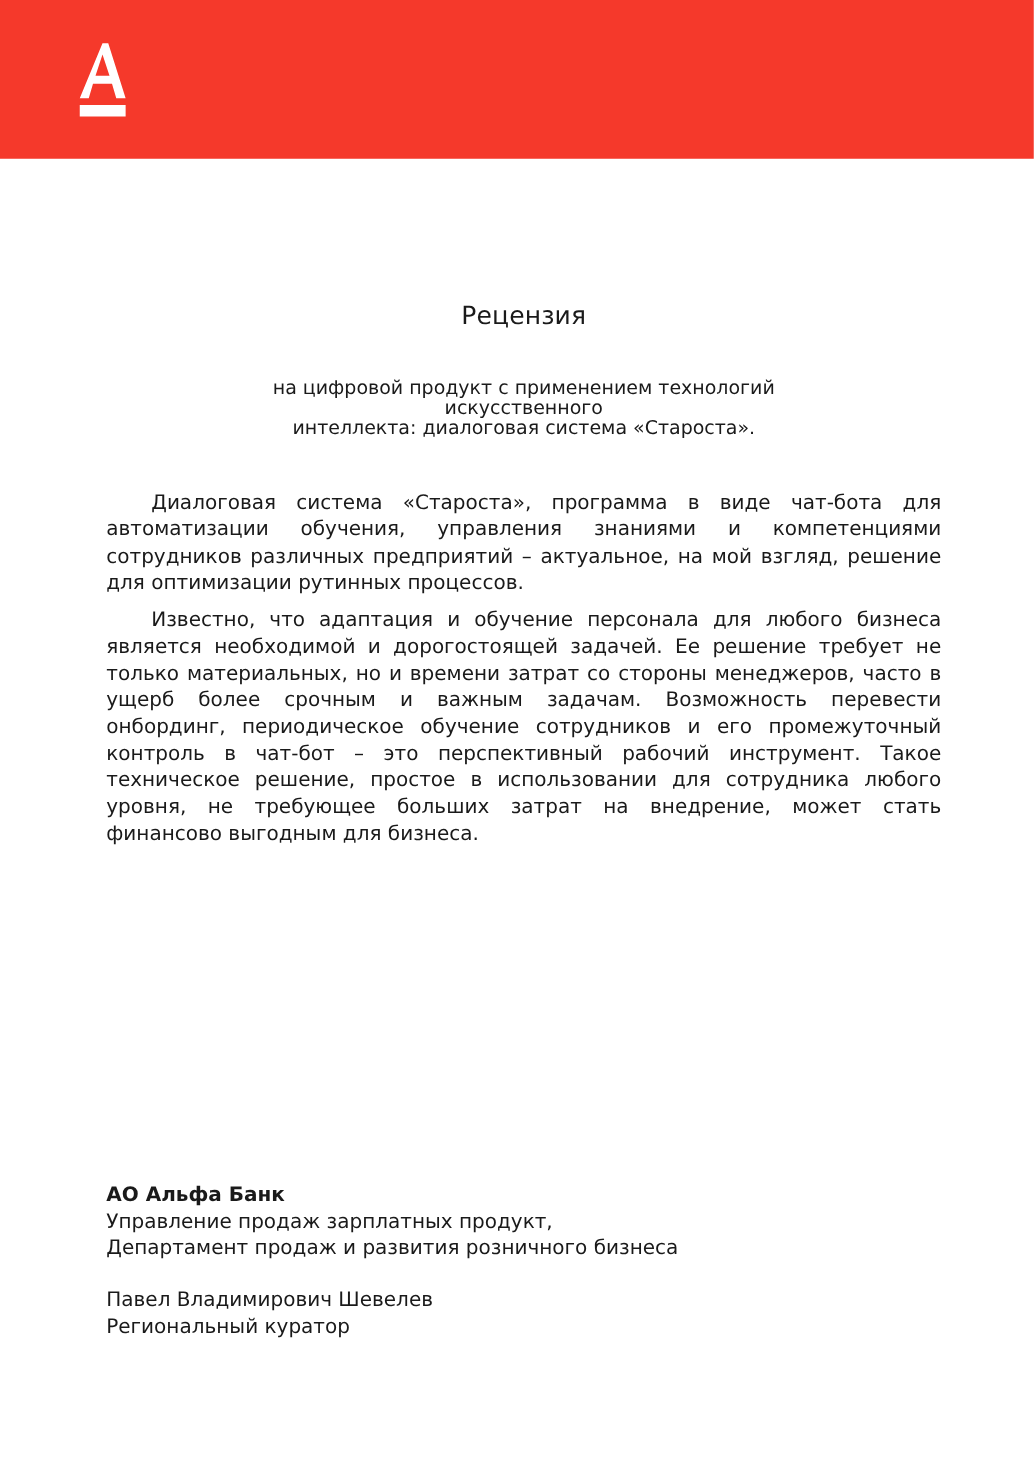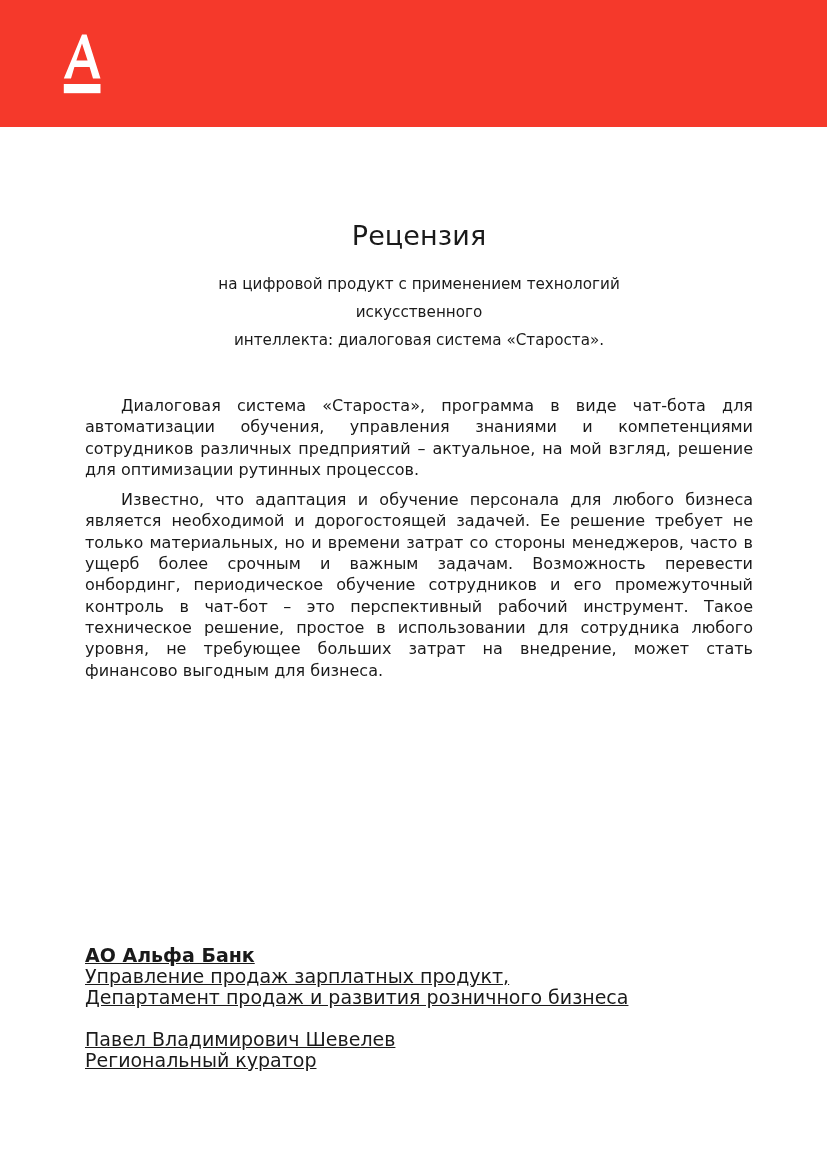--- a/index.html
+++ b/index.html
@@ -40,34 +40,34 @@
   .page {
     position: absolute;
     left: 85px;
     top: 127px;
     width: 668px;
     height: 1042px;
   }
 
   .doc-title {
     text-align: center;
-    font-size: 27px;
+    font-size: 20px;
     font-weight: 400;
     letter-spacing: 0.1px;
-    margin: 0;
+    margin: 16px;
     padding-top: 96px;
     line-height: 26px;
     color: #1a1a1a;
   }
 
   .doc-subtitle {
     text-align: center;
     font-size: 15.2px;
     font-weight: 400;
-    line-height: 28px;
+    line-height: 16px;
     margin: 0;
     padding-top: 21px;
     color: #1a1a1a;
     padding-left: 70px;
     padding-right: 70px;
   }
 
   .body-block {
     padding-top: 41px;
   }
@@ -87,26 +87,25 @@
   }
 
   
   .signature {
     position: absolute;
     left: 0;
     top: 818px;
     width: 600px;
   }
   .sig-line {
-    font-size: 19px;
+    font-size: 16px;
     line-height: 21px;
     font-weight: 400;
     color: #1a1a1a;
     white-space: pre;
-    text-decoration: underline;
   }
   .sig-line.bold {
     font-weight: 700;
   }
   .sig-gap {
     height: 21px;
   }
 </style>
 </head>
 <body>

